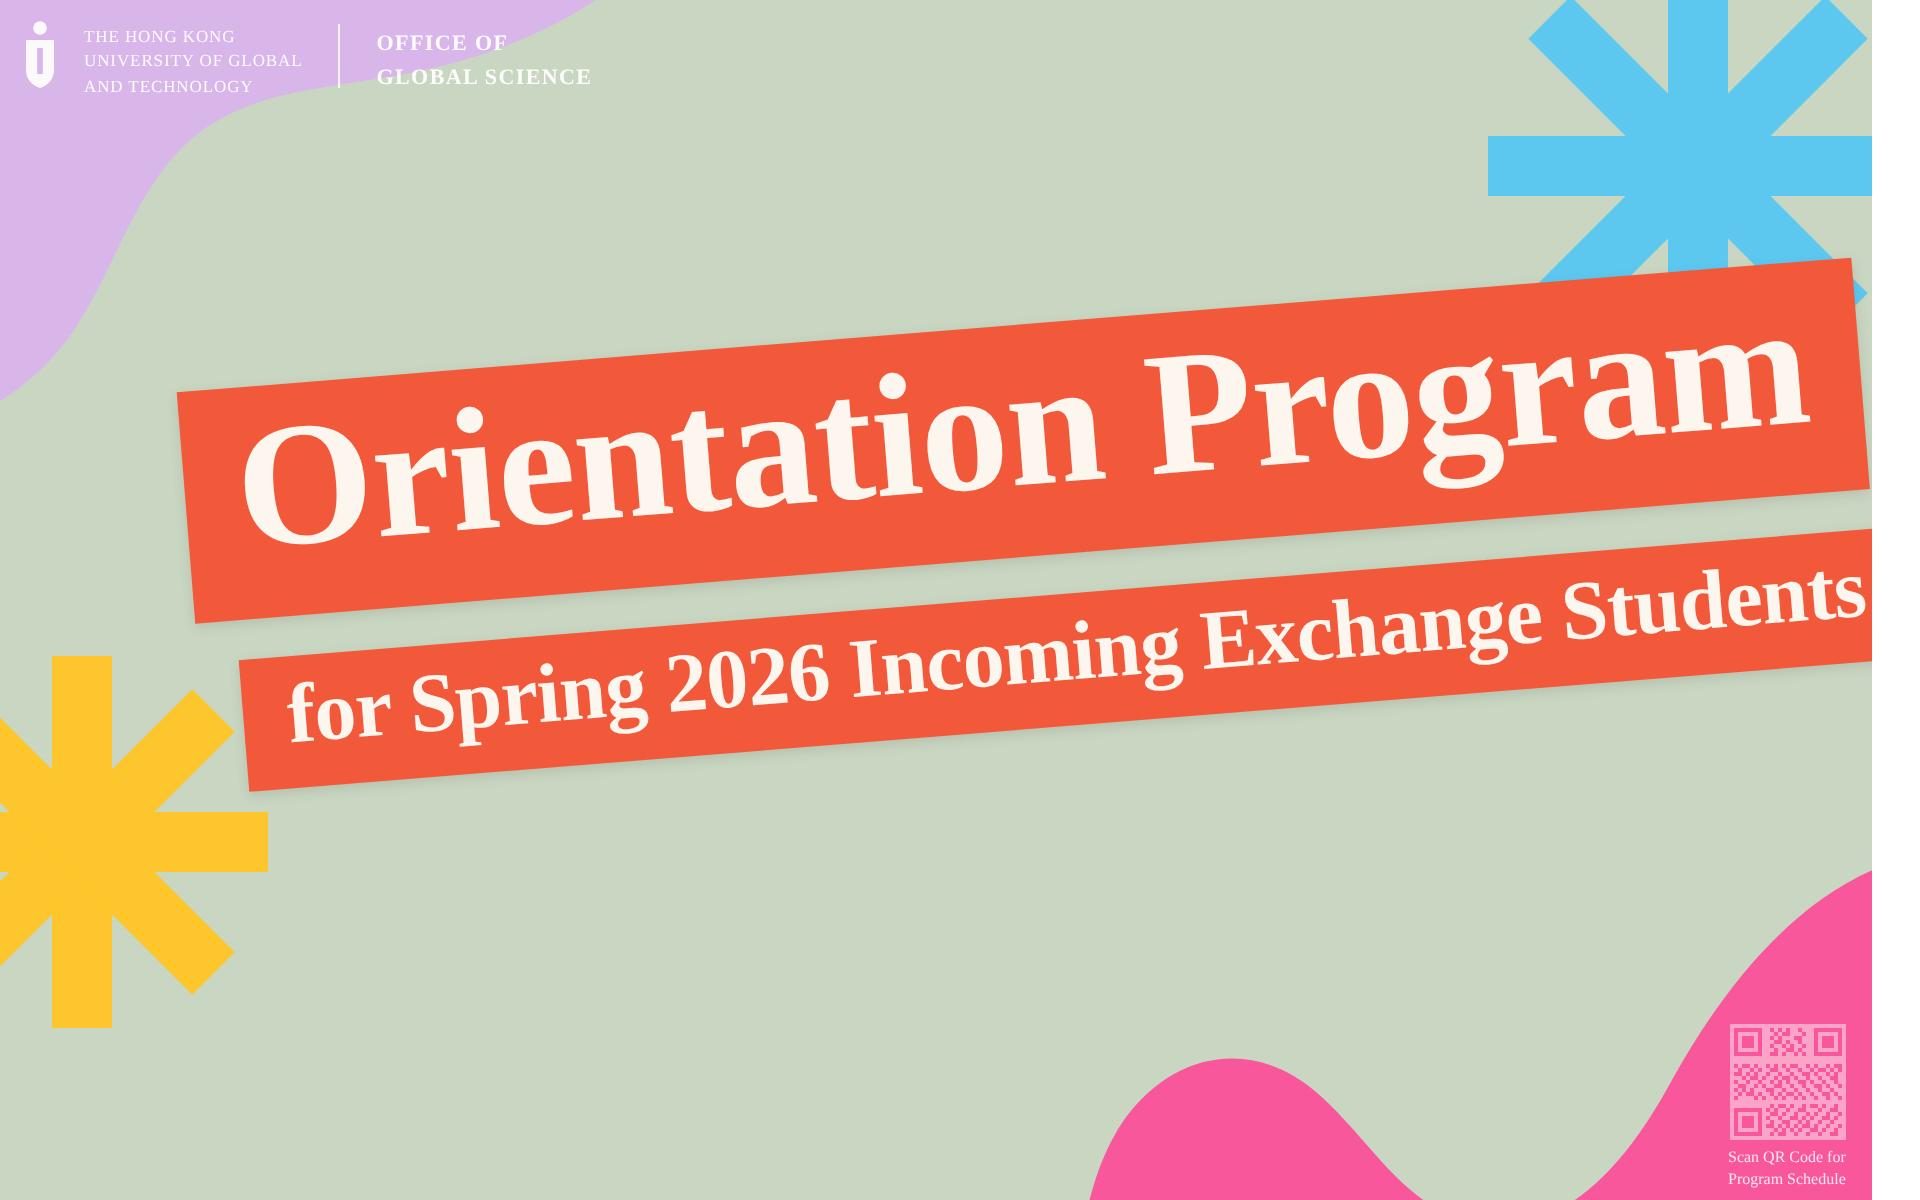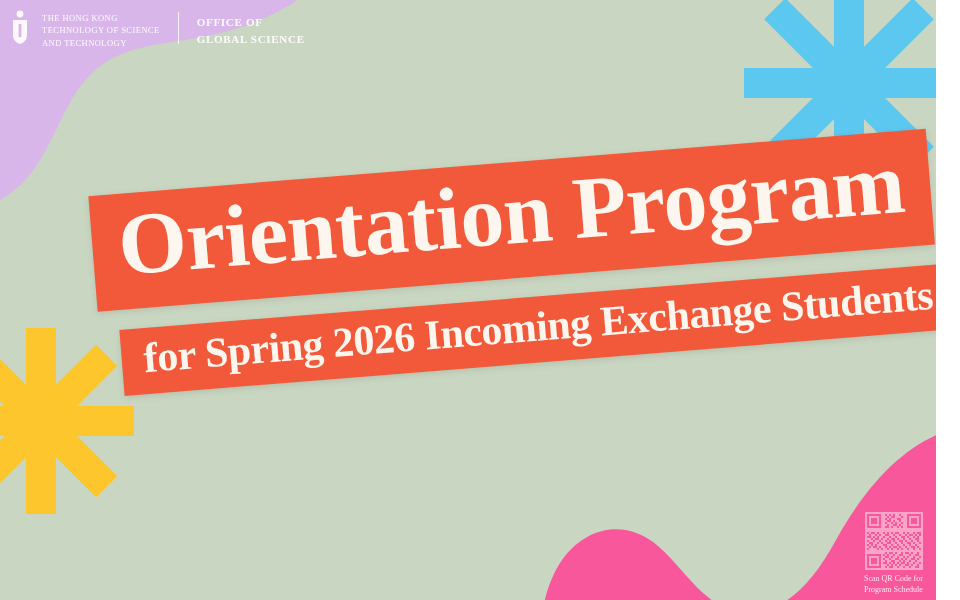--- a/index.html
+++ b/index.html
@@ -197,21 +197,21 @@
   </svg>
 
   <div id="logo-lockup">
     <svg id="logo-mark" viewBox="0 0 20 34" aria-hidden="true">
       <circle cx="10" cy="4" r="3.4" fill="#ffffff"></circle>
       <path d="M3 10 L17 10 L17 25 C17 30 13.5 33 10 34 C6.5 33 3 30 3 25 Z" fill="#ffffff"></path>
       <rect x="8.6" y="14" width="2.8" height="13" fill="#d9b6ea"></rect>
     </svg>
     <div id="logo-univ-text">
       <div>THE HONG KONG</div>
-      <div>TECHNOLOGY OF SCIENCE</div>
+      <div>UNIVERSITY OF GLOBAL</div>
       <div>AND TECHNOLOGY</div>
     </div>
     <div id="logo-divider"></div>
     <div id="logo-office-text">
       <div>OFFICE OF</div>
       <div>GLOBAL SCIENCE</div>
     </div>
   </div>
 
   <div id="title-block">

